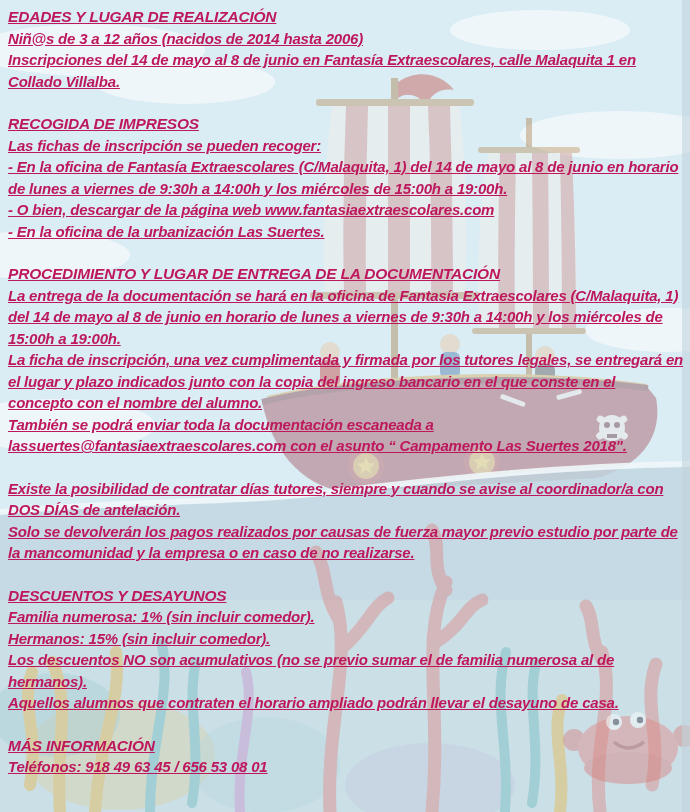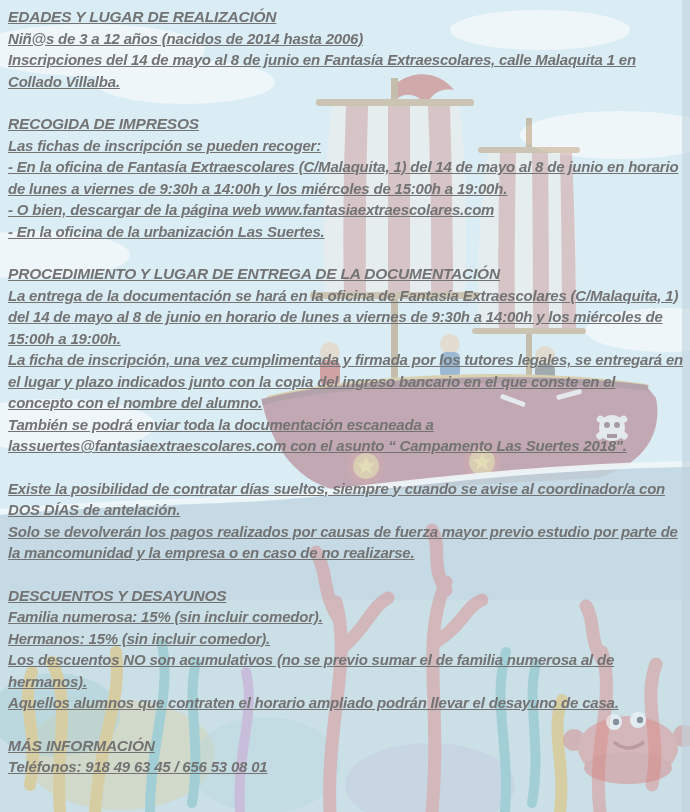--- a/index.html
+++ b/index.html
@@ -8,21 +8,21 @@
     width:690px;height:812px;
     overflow:hidden;
     background:#daecf4;
     font-family:"Liberation Sans",sans-serif;
   }
   .bg{position:absolute;inset:0;width:690px;height:812px;display:block;}
   .content{
     position:absolute;inset:0;
     padding:6px 6px 0 8px;
     box-sizing:border-box;
-    color:#737373;
+    color:#be185d;
     font-weight:bold;font-style:italic;
     font-size:15px;line-height:21.5px;
     letter-spacing:-0.2px;
   }
   .sec{margin:0 0 21px 0;}
   .sec:nth-child(6){margin-bottom:10px;}
   .sec:last-child{margin-bottom:0;}
   .sec h2{
     font-size:15.5px;line-height:21.5px;
     font-weight:bold;font-style:italic;
@@ -185,27 +185,27 @@
       </section>
 
     <section class="sec">
       <h2>PROCEDIMIENTO Y LUGAR DE ENTREGA DE LA DOCUMENTACIÓN</h2>
     <p class="para">La entrega de la documentación se hará en la oficina de Fantasía Extraescolares (C/Malaquita, 1) del 14 de mayo al 8 de junio en horario de lunes a viernes de 9:30h a 14:00h y los miércoles de 15:00h a 19:00h.</p>
         <p class="para">La ficha de inscripción, una vez cumplimentada y firmada por los tutores legales, se entregará en el lugar y plazo indicados junto con la copia del ingreso bancario en el que conste en el concepto con el nombre del alumno.</p>
         <p class="para">También se podrá enviar toda la documentación escaneada a lassuertes@fantasiaextraescolares.com con el asunto “ Campamento Las Suertes 2018".</p>
       </section>
 
     <section class="sec">
-    <p class="para">Existe la posibilidad de contratar días sueltos, siempre y cuando se avise al coordinador/a con DOS DÍAS de antelación.</p>
+    <p class="para">Existe la posibilidad de contratar días tutores, siempre y cuando se avise al coordinador/a con DOS DÍAS de antelación.</p>
         <p class="para">Solo se devolverán los pagos realizados por causas de fuerza mayor previo estudio por parte de la mancomunidad y la empresa o en caso de no realizarse.</p>
       </section>
 
     <section class="sec">
       <h2>DESCUENTOS Y DESAYUNOS</h2>
-    <p class="para">Familia numerosa: 15% (sin incluir comedor).</p>
+    <p class="para">Familia numerosa: 1% (sin incluir comedor).</p>
         <p class="para">Hermanos: 15% (sin incluir comedor).</p>
         <p class="para">Los descuentos NO son acumulativos (no se previo sumar el de familia numerosa al de hermanos).</p>
         <p class="para">Aquellos alumnos que contraten el horario ampliado podrán llevar el desayuno de casa.</p>
       </section>
 
     <section class="sec">
       <h2>MÁS INFORMACIÓN</h2>
     <p class="para">Teléfonos: 918 49 63 45 / 656 53 08 01</p>
       </section>
 

